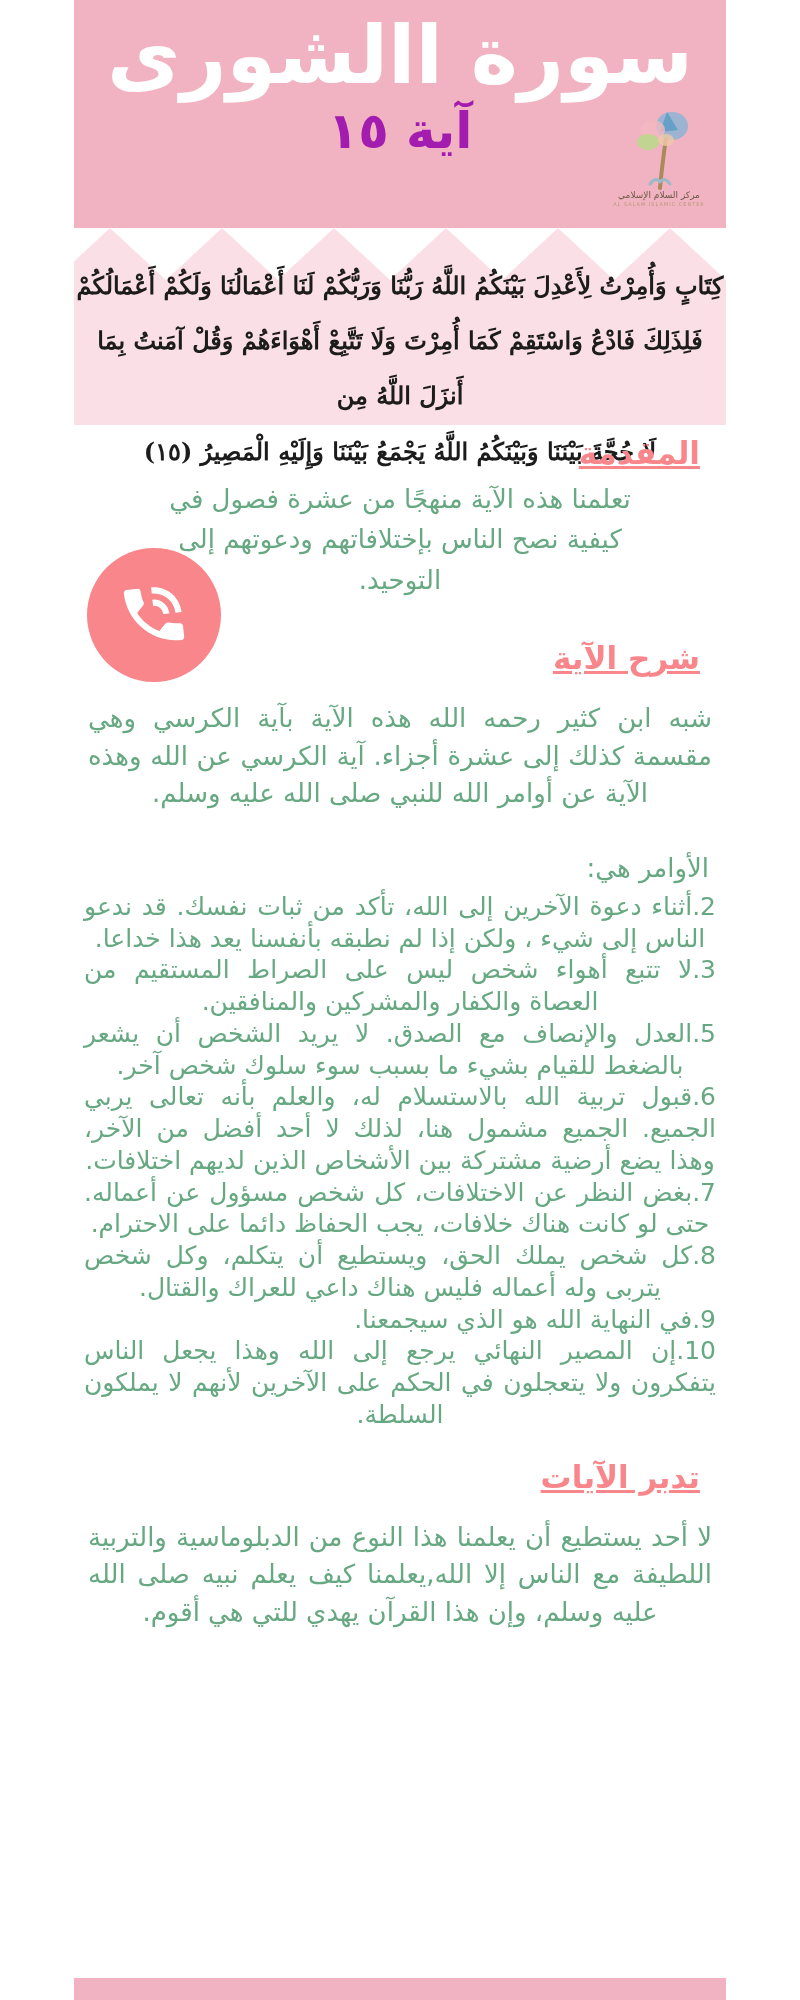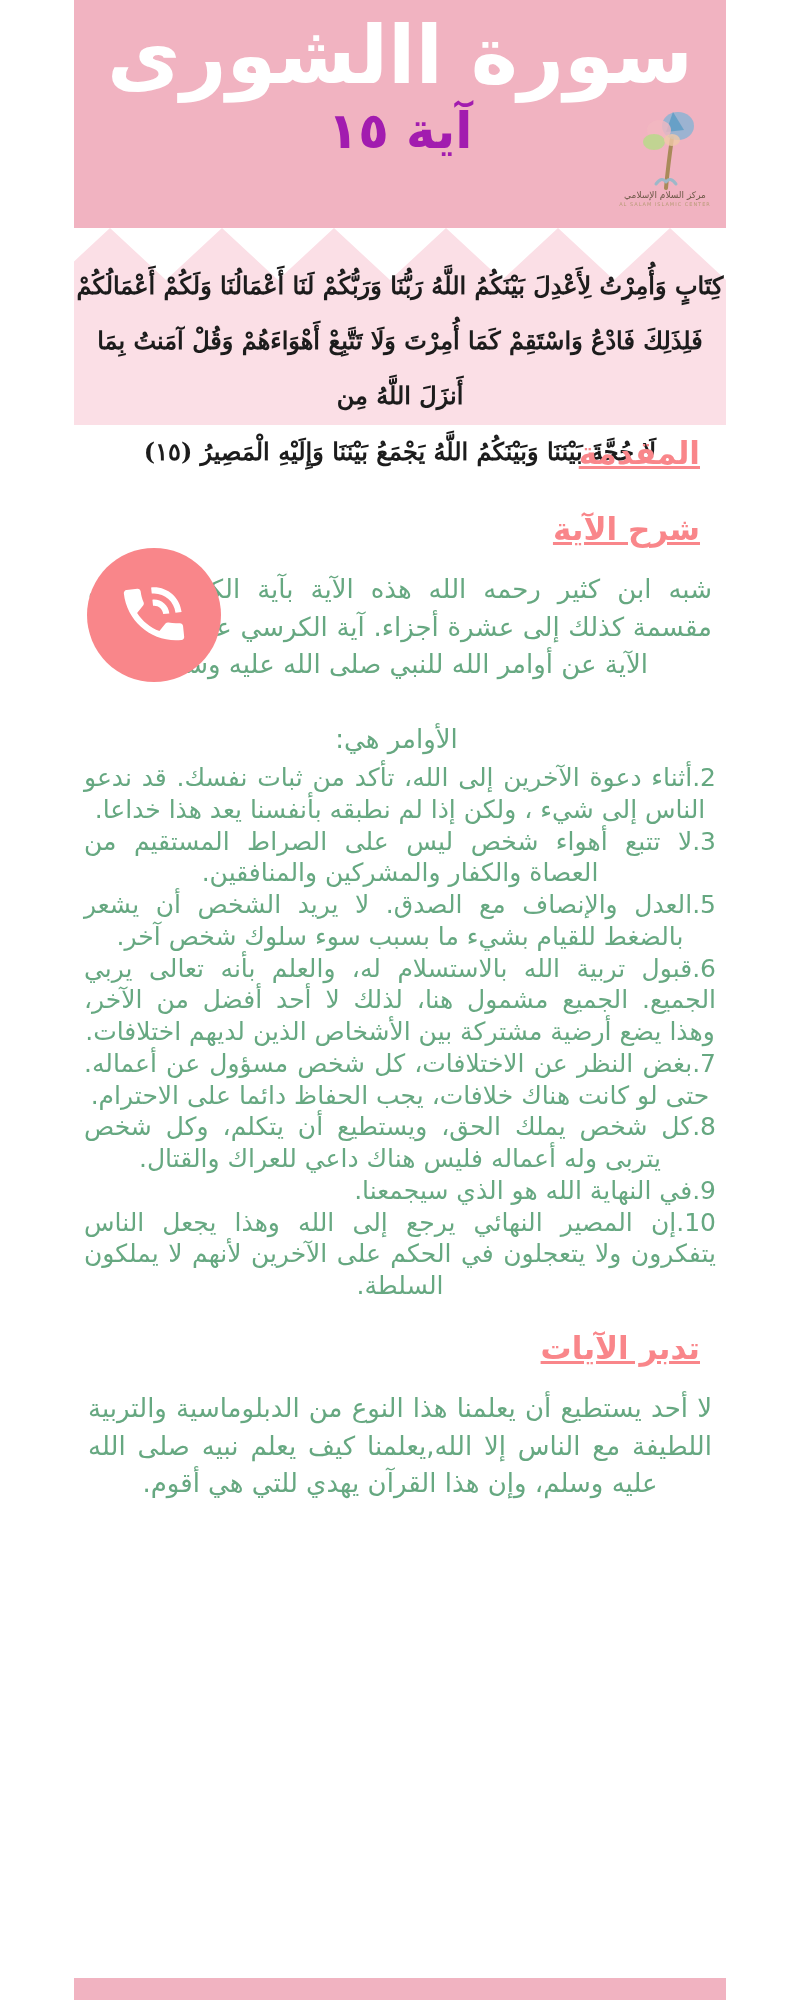--- a/index.html
+++ b/index.html
@@ -35,21 +35,21 @@
   .logo{
     position:absolute;
     top:104px;
     left:12px; 
     right:auto;
     width:110px;
     text-align:center;
     direction:rtl;
   }
   
-  .logo{left:auto;right:6px;}
+  .logo{left:auto;right:12px;}
   .logo-flower{display:block;margin:0 auto;}
   .logo-name-ar{font-size:9px;color:var(--logo-brown,#6d5847);line-height:1.2;}
   .logo-name-en{font-size:5px;letter-spacing:1px;color:#b89a77;line-height:1.4;direction:ltr;}
   
   .verse{
     position:relative;
     height:197px;
     background:var(--verse-bg,#fbdfe6);
     text-align:center;
   }
@@ -87,21 +87,21 @@
   .p-justify{
     margin:24px 14px 0;
     font-size:26px;
     line-height:1.45;
     text-align:justify;
     text-align-last:center;
   }
   .list-intro{
     margin-top:40px;
     font-size:26px;
-    text-align:center;
+    text-align:right;
     padding:0 17px 0 10px;
   }
   .list{margin:8px 10px 0;}
   .li{
     margin:0;
     font-size:25px;
     line-height:1.27;
     text-align:justify;
     text-align-last:center;
   }
@@ -157,20 +157,21 @@
     <div class="verse-text">
       <div>كِتَابٍ وَأُمِرْتُ لِأَعْدِلَ بَيْنَكُمُ اللَّهُ رَبُّنَا وَرَبُّكُمْ لَنَا أَعْمَالُنَا وَلَكُمْ أَعْمَالُكُمْ</div>
       <div>فَلِذَلِكَ فَادْعُ وَاسْتَقِمْ كَمَا أُمِرْتَ وَلَا تَتَّبِعْ أَهْوَاءَهُمْ وَقُلْ آمَنتُ بِمَا أَنزَلَ اللَّهُ مِن</div>
       <div>لَا حُجَّةَ بَيْنَنَا وَبَيْنَكُمُ اللَّهُ يَجْمَعُ بَيْنَنَا وَإِلَيْهِ الْمَصِيرُ (١٥)</div>
     </div>
   </div>
 
   <div class="content">
 
     <div class="h-accent h-intro">المقدمة</div>
+    <p class="green p-center">تعلمنا هذه الآية منهجًا من عشرة فصول في كيفية نصح الناس بإختلافاتهم ودعوتهم إلى التوحيد.</p>
 
     <div class="h-accent h-explain">شرح الآية</div>
     <p class="green p-justify">شبه ابن كثير رحمه الله هذه الآية بآية الكرسي وهي مقسمة كذلك إلى عشرة أجزاء. آية الكرسي عن الله وهذه الآية عن أوامر الله للنبي صلى الله عليه وسلم.</p>
 
     <div class="green list-intro">الأوامر هي:</div>
     <div class="list">
       <p class="green li">2.أثناء دعوة الآخرين إلى الله، تأكد من ثبات نفسك. قد ندعو الناس إلى شيء ، ولكن إذا لم نطبقه بأنفسنا يعد هذا خداعا.</p>
       <p class="green li">3.لا تتبع أهواء شخص ليس على الصراط المستقيم من العصاة والكفار والمشركين والمنافقين.</p>
       <p class="green li">5.العدل والإنصاف مع الصدق. لا يريد الشخص أن يشعر بالضغط للقيام بشيء ما بسبب سوء سلوك شخص آخر.</p>
       <p class="green li">6.قبول تربية الله بالاستسلام له، والعلم بأنه تعالى يربي الجميع. الجميع مشمول هنا، لذلك لا أحد أفضل من الآخر، وهذا يضع أرضية مشتركة بين الأشخاص الذين لديهم اختلافات.</p>

